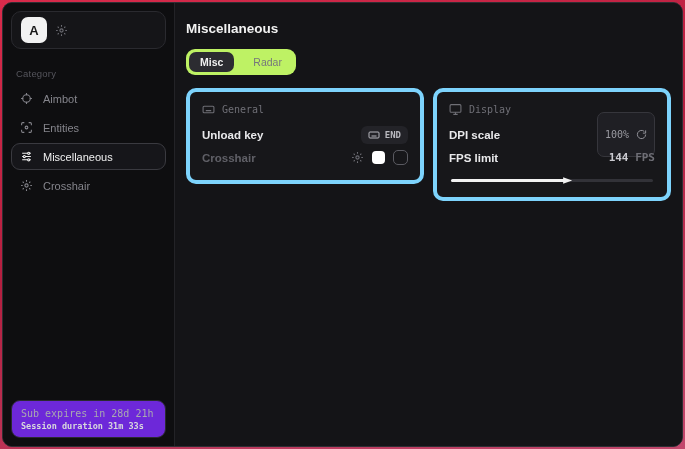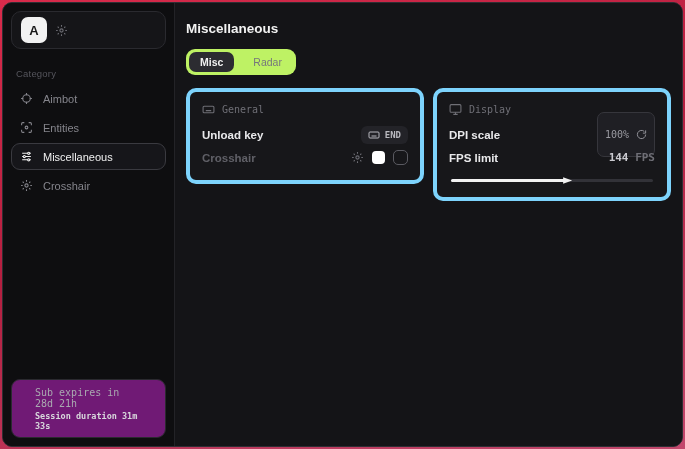--- a/index.html
+++ b/index.html
@@ -58,22 +58,22 @@
     cursor:default;
   }
   .nav-item.active {
     color:#f0f0f0;
     background:#16161a;
     border-color:#3a3a40;
   }
   .sidebar-footer {
     margin:auto 8px 8px;
     border:1px solid #2a2a2f; border-radius:9px;
-    background:#701a75;
-    padding:7px 23px 6px;
+    background:#6d28d9;
+    padding:7px 9px 6px;
   }
   .foot-line1 {
     font-family:"DejaVu Sans Mono", monospace;
     font-size:10px; color:#a9a9b0; margin-bottom:2px;
   }
   .foot-line2 {
     font-family:"DejaVu Sans Mono", monospace;
     font-size:8.5px; font-weight:700; color:#d8d8dc;
   }
   

